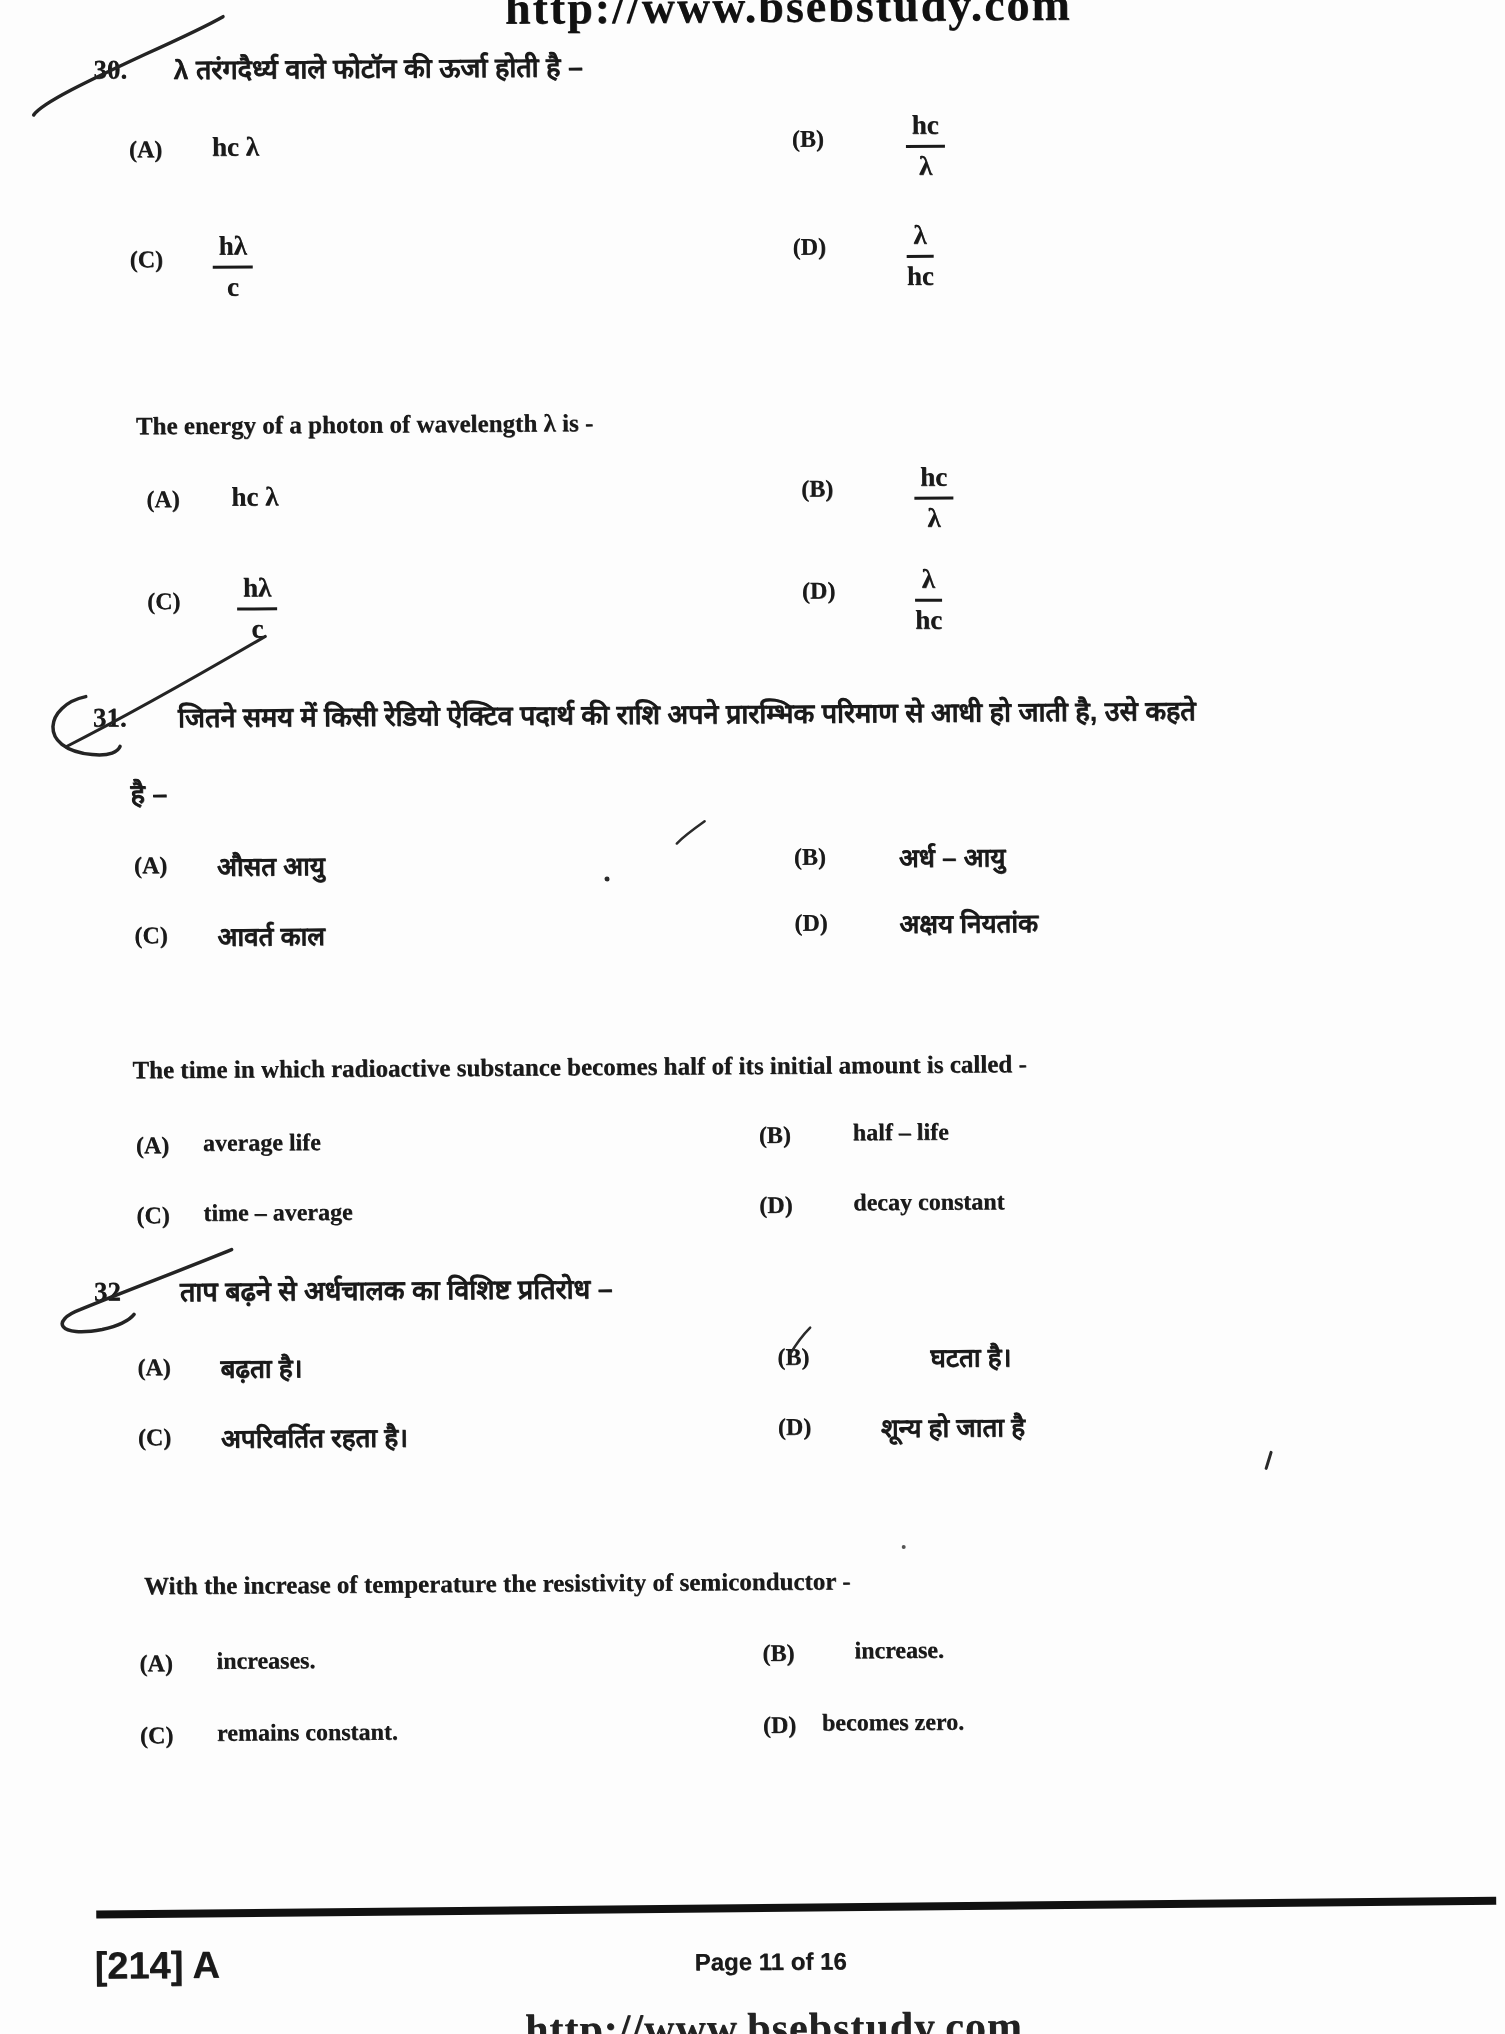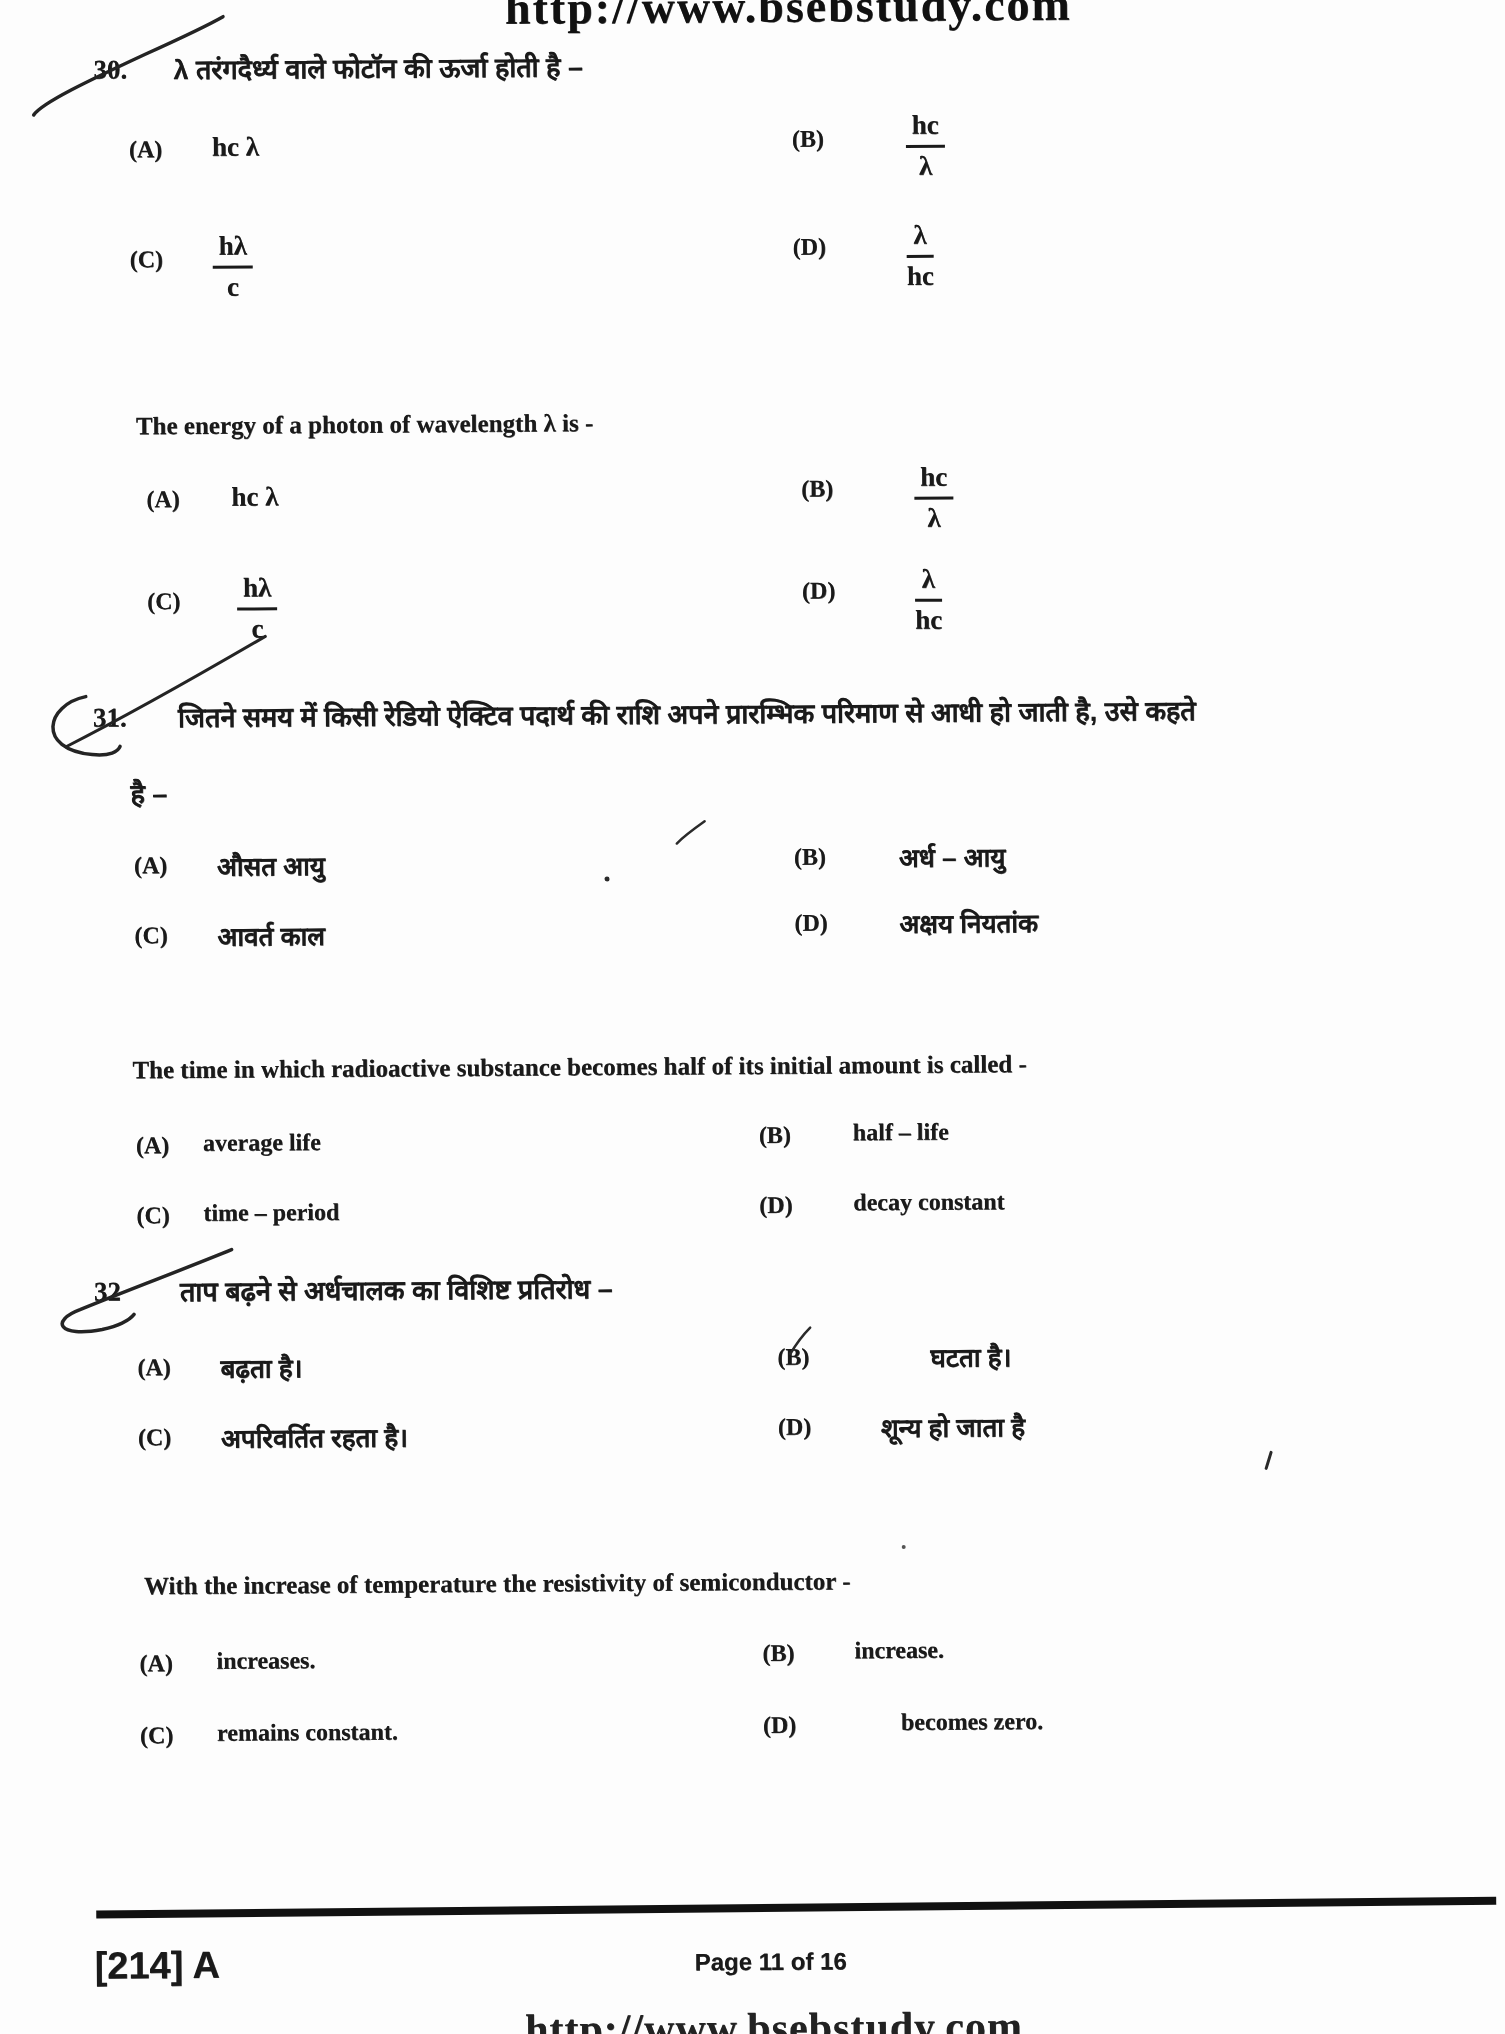--- a/index.html
+++ b/index.html
@@ -100,21 +100,21 @@
 
   <div class="abs en ink" style="left:132px;top:1052px;">The time in which radioactive substance becomes half of its initial amount is called -</div>
 
   <div class="abs lbl ink" style="left:135px;top:1128px;">(A)</div>
   <div class="abs eopt ink" style="left:202px;top:1126px;">average life</div>
 
   <div class="abs lbl ink" style="left:758px;top:1122px;">(B)</div>
   <div class="abs eopt ink" style="left:852px;top:1120px;">half – life</div>
 
   <div class="abs lbl ink" style="left:135px;top:1198px;">(C)</div>
-  <div class="abs eopt ink" style="left:202px;top:1196px;">time – period</div>
+  <div class="abs eopt ink" style="left:202px;top:1196px;">time – average</div>
 
   <div class="abs lbl ink" style="left:758px;top:1192px;">(D)</div>
   <div class="abs eopt ink" style="left:852px;top:1190px;">decay constant</div>
 
   <div class="abs qnum ink" style="left:92px;top:1272px;">32</div>
   <div class="abs hi ink" style="left:178px;top:1268px;">ताप बढ़ने से अर्धचालक का विशिष्ट प्रतिरोध –</div>
 
   <div class="abs lbl ink" style="left:135px;top:1350px;">(A)</div>
   <div class="abs hopt ink" style="left:218px;top:1346px;">बढ़ता है।</div>
 
@@ -132,21 +132,21 @@
   <div class="abs lbl ink" style="left:135px;top:1646px;">(A)</div>
   <div class="abs eopt ink" style="left:212px;top:1644px;">increases.</div>
 
   <div class="abs lbl ink" style="left:758px;top:1640px;">(B)</div>
   <div class="abs eopt ink" style="left:850px;top:1638px;">increase.</div>
 
   <div class="abs lbl ink" style="left:135px;top:1718px;">(C)</div>
   <div class="abs eopt ink" style="left:212px;top:1716px;">remains constant.</div>
 
   <div class="abs lbl ink" style="left:758px;top:1712px;">(D)</div>
-  <div class="abs eopt ink" style="left:896px;top:1710px;text-align:center;">becomes zero.</div>
+  <div class="abs eopt ink" style="left:817px;top:1710px;text-align:center;">becomes zero.</div>
 
   <div class="abs foot-code ink" style="left:88px;top:1940px;">[214] A</div>
   <div class="abs foot-page ink" style="left:688px;top:1948px;">Page 11 of 16</div>
   <div class="abs url-bottom ink" style="left:518px;top:2004px;">http://www.bsebstudy.com</div>
 
   <svg class="marks" width="1505" height="2034" viewBox="0 0 1505 2034">
     <path d="M90,1910 L1490,1906" stroke="#111" stroke-width="8" fill="none"></path>
     <path d="M40,110 C48,98 95,76 152,50 C188,34 214,22 230,13" stroke="#242424" stroke-width="3.5" fill="none" stroke-linecap="round"></path>
     <path d="M68,742 C112,720 200,672 268,633" stroke="#242424" stroke-width="3" fill="none" stroke-linecap="round"></path>
     <path d="M88,692 C48,700 38,744 94,750 C112,752 120,747 122,742" stroke="#242424" stroke-width="3.5" fill="none" stroke-linecap="round"></path>

